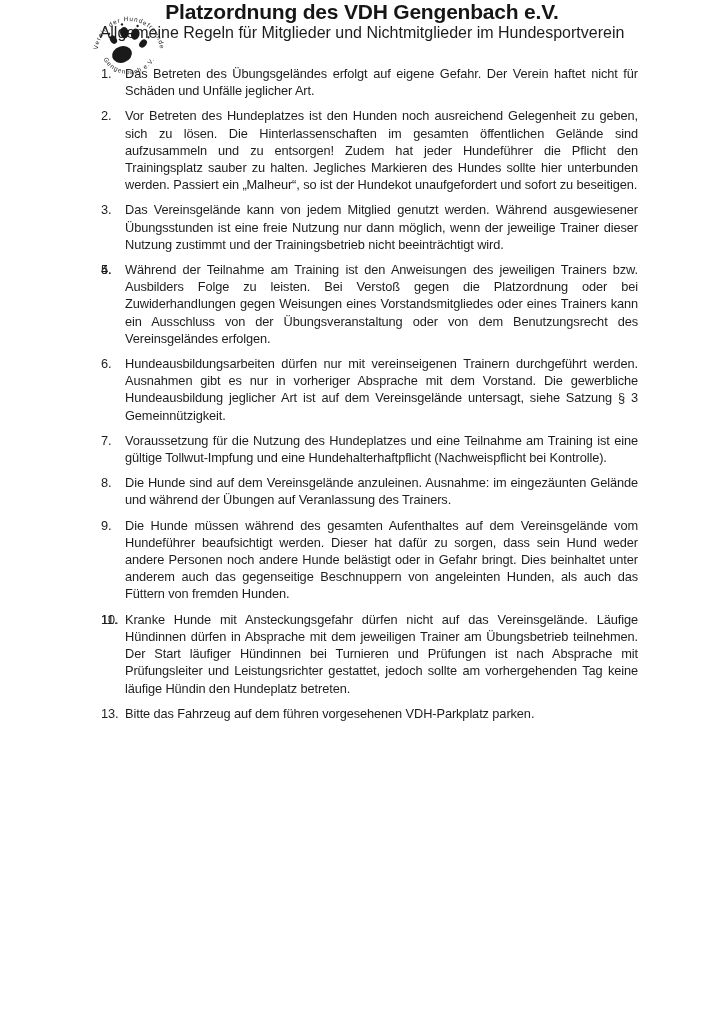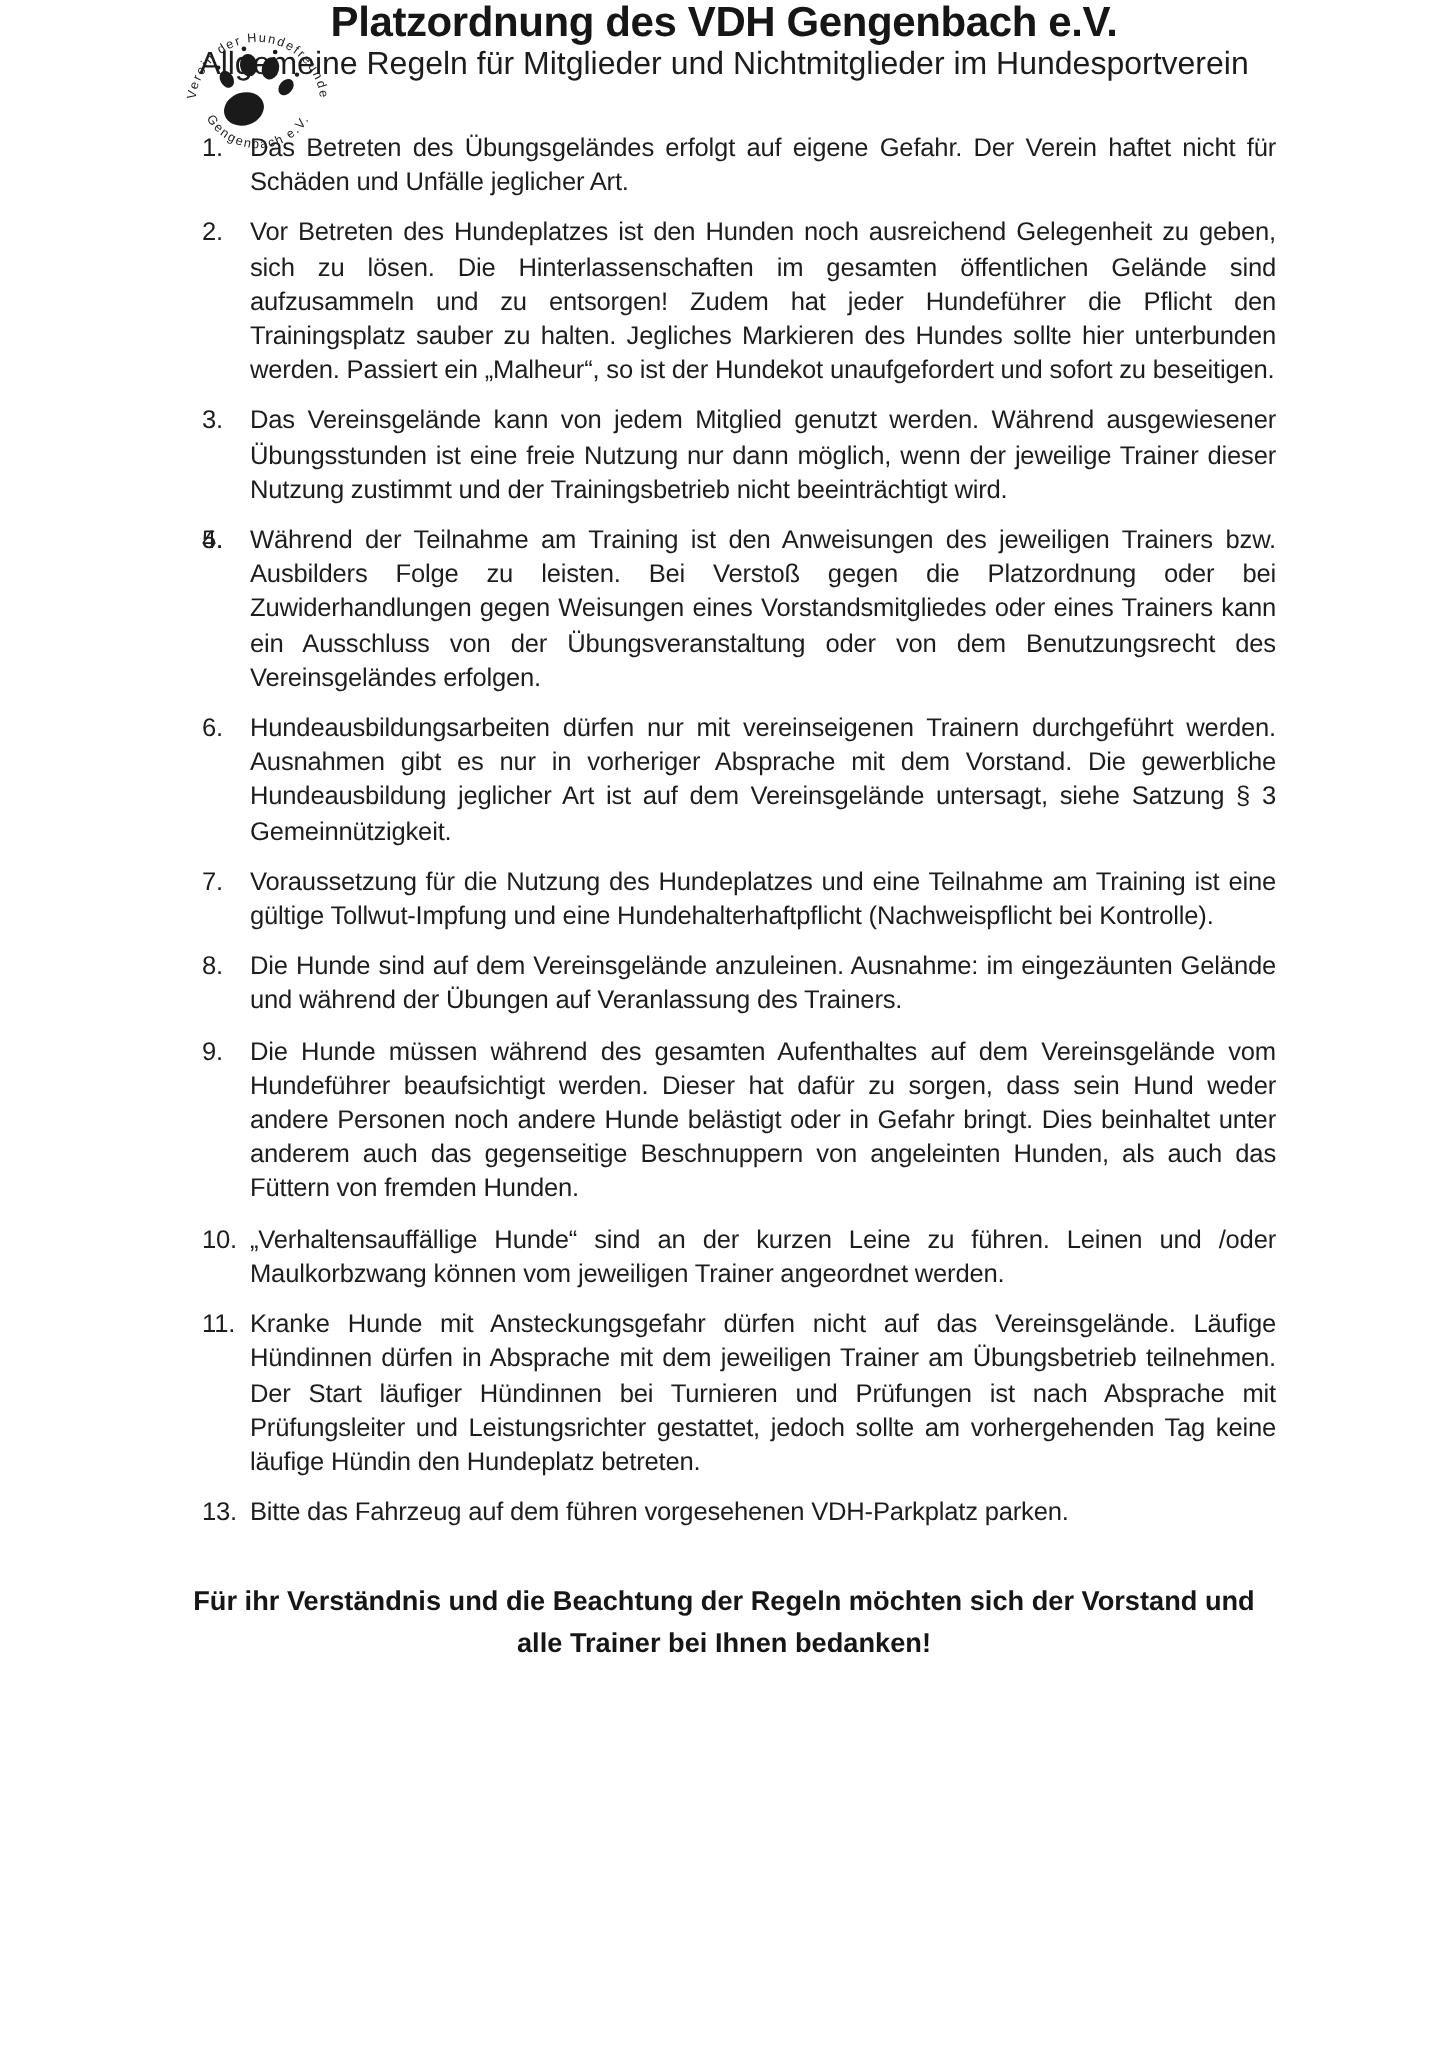--- a/index.html
+++ b/index.html
@@ -105,23 +105,19 @@
   <ol class="rules">
     <li class="rule"><span class="num">1.</span><span class="txt">Das Betreten des Übungsgeländes erfolgt auf eigene Gefahr. Der Verein haftet nicht für Schäden und Unfälle jeglicher Art.</span></li>
     <li class="rule"><span class="num">2.</span><span class="txt">Vor Betreten des Hundeplatzes ist den Hunden noch ausreichend Gelegenheit zu geben, sich zu lösen. Die Hinterlassenschaften im gesamten öffentlichen Gelände sind aufzusammeln und zu entsorgen! Zudem hat jeder Hundeführer die Pflicht den Trainingsplatz sauber zu halten. Jegliches Markieren des Hundes sollte hier unterbunden werden. Passiert ein „Malheur“, so ist der Hundekot unaufgefordert und sofort zu beseitigen.</span></li>
     <li class="rule"><span class="num">3.</span><span class="txt">Das Vereinsgelände kann von jedem Mitglied genutzt werden. Während ausgewiesener Übungsstunden ist eine freie Nutzung nur dann möglich, wenn der jeweilige Trainer dieser Nutzung zustimmt und der Trainingsbetrieb nicht beeinträchtigt wird.</span></li>
     <li class="rule"><span class="num">4.</span></li>
     <li class="rule"><span class="num">5.</span><span class="txt">Während der Teilnahme am Training ist den Anweisungen des jeweiligen Trainers bzw. Ausbilders Folge zu leisten. Bei Verstoß gegen die Platzordnung oder bei Zuwiderhandlungen gegen Weisungen eines Vorstandsmitgliedes oder eines Trainers kann ein Ausschluss von der Übungsveranstaltung oder von dem Benutzungsrecht des Vereinsgeländes erfolgen.</span></li>
     <li class="rule"><span class="num">6.</span><span class="txt">Hundeausbildungsarbeiten dürfen nur mit vereinseigenen Trainern durchgeführt werden. Ausnahmen gibt es nur in vorheriger Absprache mit dem Vorstand. Die gewerbliche Hundeausbildung jeglicher Art ist auf dem Vereinsgelände untersagt, siehe Satzung § 3 Gemeinnützigkeit.</span></li>
     <li class="rule"><span class="num">7.</span><span class="txt">Voraussetzung für die Nutzung des Hundeplatzes und eine Teilnahme am Training ist eine gültige Tollwut-Impfung und eine Hundehalterhaftpflicht (Nachweispflicht bei Kontrolle).</span></li>
     <li class="rule"><span class="num">8.</span><span class="txt">Die Hunde sind auf dem Vereinsgelände anzuleinen. Ausnahme: im eingezäunten Gelände und während der Übungen auf Veranlassung des Trainers.</span></li>
     <li class="rule"><span class="num">9.</span><span class="txt">Die Hunde müssen während des gesamten Aufenthaltes auf dem Vereinsgelände vom Hundeführer beaufsichtigt werden. Dieser hat dafür zu sorgen, dass sein Hund weder andere Personen noch andere Hunde belästigt oder in Gefahr bringt. Dies beinhaltet unter anderem auch das gegenseitige Beschnuppern von angeleinten Hunden, als auch das Füttern von fremden Hunden.</span></li>
-    <li class="rule"><span class="num">10.</span><span class="txt">„Verhaltensauffällige Hunde“ sind an der kurzen Leine zu führen. Leinen und /oder Maulkorbzwang können vom jeweiligen Trainer angeordnet werden.</span></li>
+    <li class="rule"><span class="num">10.</span></li>
     <li class="rule"><span class="num">11.</span><span class="txt">Kranke Hunde mit Ansteckungsgefahr dürfen nicht auf das Vereinsgelände. Läufige Hündinnen dürfen in Absprache mit dem jeweiligen Trainer am Übungsbetrieb teilnehmen. Der Start läufiger Hündinnen bei Turnieren und Prüfungen ist nach Absprache mit Prüfungsleiter und Leistungsrichter gestattet, jedoch sollte am vorhergehenden Tag keine läufige Hündin den Hundeplatz betreten.</span></li>
     <li class="rule"><span class="num">13.</span><span class="txt">Bitte das Fahrzeug auf dem führen vorgesehenen VDH-Parkplatz parken.</span></li>
   </ol>
 
-  <p class="closing">
-    <span>Für ihr Verständnis und die Beachtung der Regeln möchten sich der Vorstand und</span><br>
-    <span>alle Trainer bei Ihnen bedanken!</span>
-  </p>
 
 </div>
 
 </body></html>

